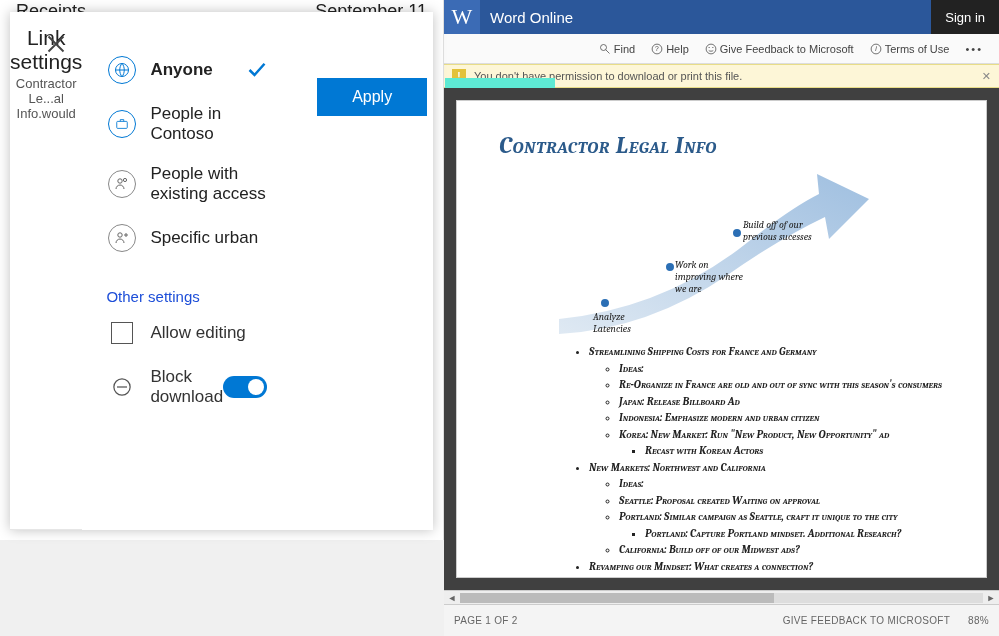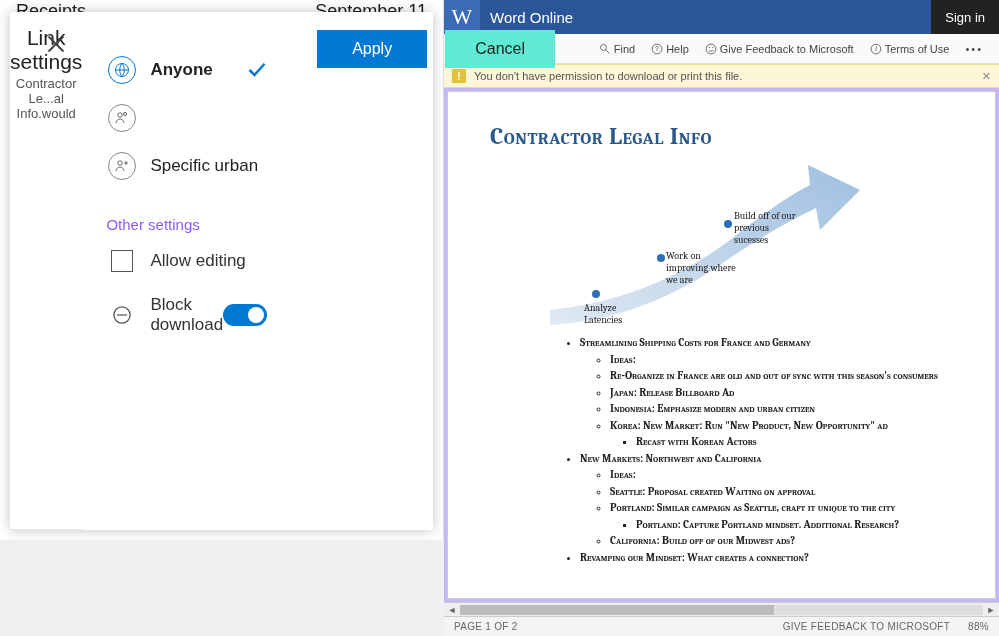--- a/index.html
+++ b/index.html
@@ -59,21 +59,21 @@
     display: flex; align-items: center; justify-content: center;
     color: #666;
     margin-right: 14px;
     flex: 0 0 28px;
   }
   .opt.selected .opt-icon { border-color: #0078d4; color: #0078d4; }
   .opt-label { font-size: 17px; color: #222; flex: 1; }
   .opt.selected .opt-label { font-weight: 600; }
   .opt-check { color: #0078d4; width: 20px; height: 20px; }
   .section-label {
-    font-size: 15px; color: #8b5cf6;
+    font-size: 15px; color: #1d4ed8;
     margin-top: 26px; margin-bottom: 4px;
   }
   .setting-row {
     display: flex; align-items: center;
     padding: 10px 2px;
   }
   .setting-row .s-icon {
     width: 28px; height: 28px;
     display: flex; align-items: center; justify-content: center;
     color: #555; margin-right: 14px; flex: 0 0 28px;
@@ -91,21 +91,21 @@
   .toggle::after {
     content: ""; position: absolute; right: 3px; top: 3px;
     width: 16px; height: 16px; border-radius: 50%; background: #fff;
   }
   .dlg-foot {
     display: flex; justify-content: flex-end; gap: 18px;
     padding: 18px 24px 20px;
   }
   .btn {
     min-width: 110px; height: 38px;
-    font-size: 16px; border: none; cursor: pointer;
+    font-size: 16px; border: none; cursor: pointer; margin-top: 48px;
   }
   .btn-primary { background: #0078d4; color: #fff; }
   .btn-secondary { background: #5eead4; color: #222; }
 
   
   .right-col {
     flex: 1; height: 636px;
     display: flex; flex-direction: column;
     background: #ebebeb;
   }
@@ -141,21 +141,21 @@
     font-size: 11px; color: #555; padding: 0 8px;
   }
   .wo-warn .warn-ico {
     width: 14px; height: 14px; background: #e3c23b; color: #fff;
     display: flex; align-items: center; justify-content: center;
     font-weight: bold; margin-right: 8px; font-size: 10px;
   }
   .wo-warn .warn-x { margin-left: auto; cursor: pointer; color: #888; }
   .wo-canvas {
     flex: 1; overflow: hidden; position: relative;
-    background: #c4b5fd; padding: 3px;
+    background: #404040; padding: 12px; font-style: italic;
   }
   .wo-page {
     background: #fff; height: 100%; overflow: hidden;
     border: 1px solid #ccc;
     padding: 30px 42px 0;
     font-family: Cambria, Georgia, serif;
     color: #222;
   }
   .doc-title {
     font-variant: small-caps;
@@ -173,21 +173,21 @@
   }
   .dot {
     position: absolute; width: 12px; height: 12px; border-radius: 50%;
     background: #2b6fb5; border: 2px solid #fff;
   }
   ul.doc-list { font-size: 11px; font-weight: bold; font-variant: small-caps;
                 list-style: disc; padding-left: 90px; line-height: 1.5; }
   ul.doc-list ul { list-style: circle; padding-left: 30px; font-variant: small-caps; }
   ul.doc-list ul ul { list-style: square; padding-left: 26px; }
   .wo-status {
-    height: 20px; background: #f4f4f4; border-top: 1px solid #ccc;
+    height: 32px; background: #f4f4f4; border-top: 1px solid #ccc;
     display: flex; align-items: center; font-size: 10px; color: #666;
     padding: 0 10px; text-transform: uppercase; letter-spacing: .3px;
   }
   .wo-status .ws-right { margin-left: auto; display: flex; gap: 18px; }
   .hscroll {
     height: 14px; background: #eee; border-top: 1px solid #ccc;
     display: flex; align-items: center; padding: 0 2px;
   }
   .hscroll .track { flex: 1; height: 10px; background: #ddd; margin: 0 2px; position: relative; }
   .hscroll .thumb { position: absolute; left: 0; top: 0; bottom: 0; width: 60%; background: #bbb; }
@@ -224,27 +224,37 @@
               </svg>
           </span>
           <span class="opt-label">Anyone</span>
           <span class="opt-check">
             <svg viewBox="0 0 16 16">
                 <path d="M2 8l4 4 8-9" stroke="currentColor" stroke-width="2" fill="none"></path>
               </svg>
           </span>
         </div>
         <div class="opt">
+          <span class="opt-icon" style="border-color:#0078d4;color:#0078d4">
+            <svg width="14" height="14" viewBox="0 0 16 16">
+                <rect x="2" y="5" width="12" height="8" rx="1" stroke="currentColor" fill="none"></rect>
+                <path d="M6 5V3h4v2" stroke="currentColor" fill="none"></path>
+              </svg>
+          </span>
+          <span class="opt-label">People in Contoso</span>
+        </div>
+        <div class="opt">
           <span class="opt-icon">
             <svg width="16" height="16" viewBox="0 0 16 16">
                 <circle cx="6" cy="5" r="2.2" stroke="currentColor" fill="none"></circle>
                 <path d="M2 13c0-2.2 1.8-4 4-4s4 1.8 4 4" stroke="currentColor" fill="none"></path>
                 <circle cx="11" cy="4" r="1.6" stroke="currentColor" fill="none"></circle>
               </svg>
           </span>
+          <span class="opt-label">People with existing access</span>
         </div>
         <div class="opt">
           <span class="opt-icon">
             <svg width="16" height="16" viewBox="0 0 16 16">
                 <circle cx="6" cy="5" r="2.2" stroke="currentColor" fill="none"></circle>
                 <path d="M2 13c0-2.2 1.8-4 4-4s4 1.8 4 4" stroke="currentColor" fill="none"></path>
                 <path d="M12 3v4M10 5h4" stroke="currentColor"></path>
               </svg>
           </span>
           <span class="opt-label">Specific urban</span>

